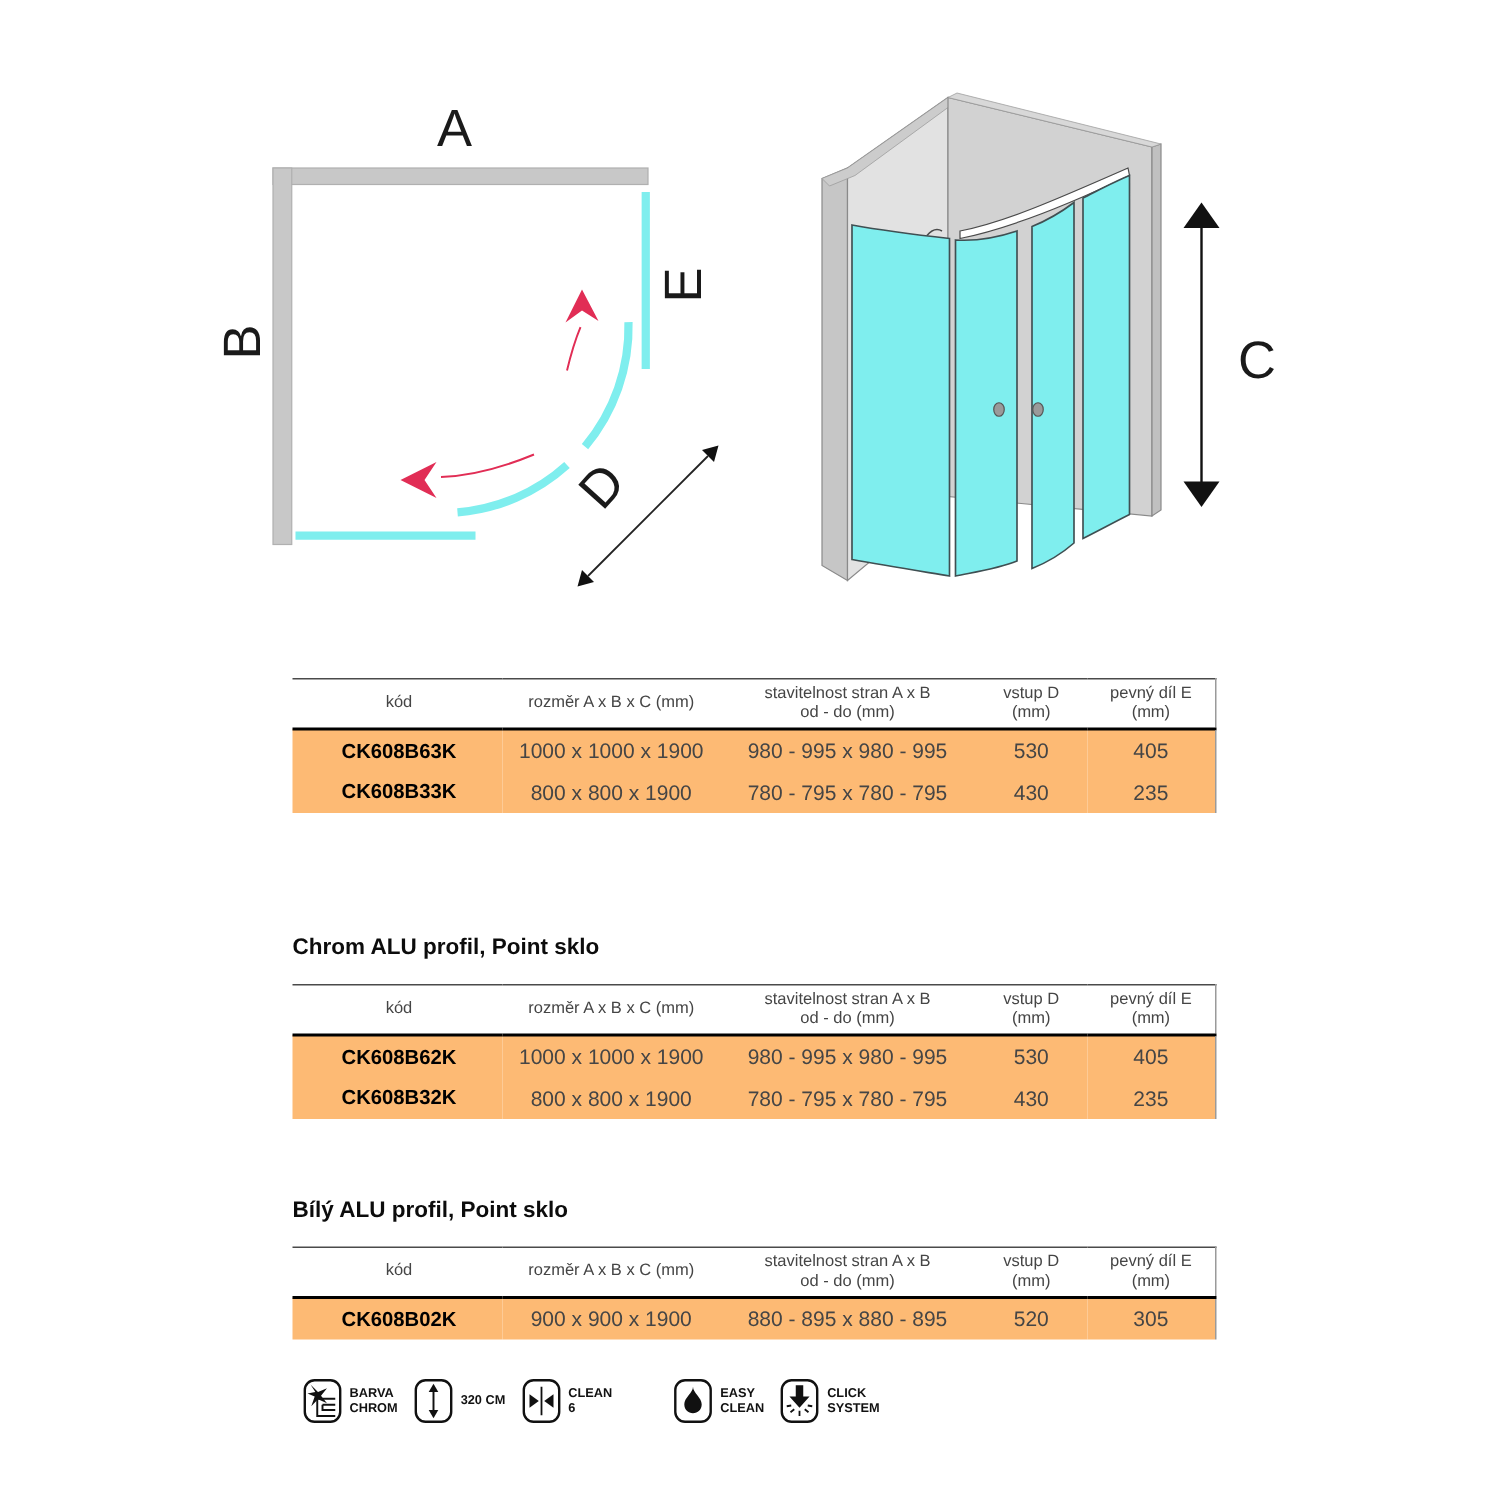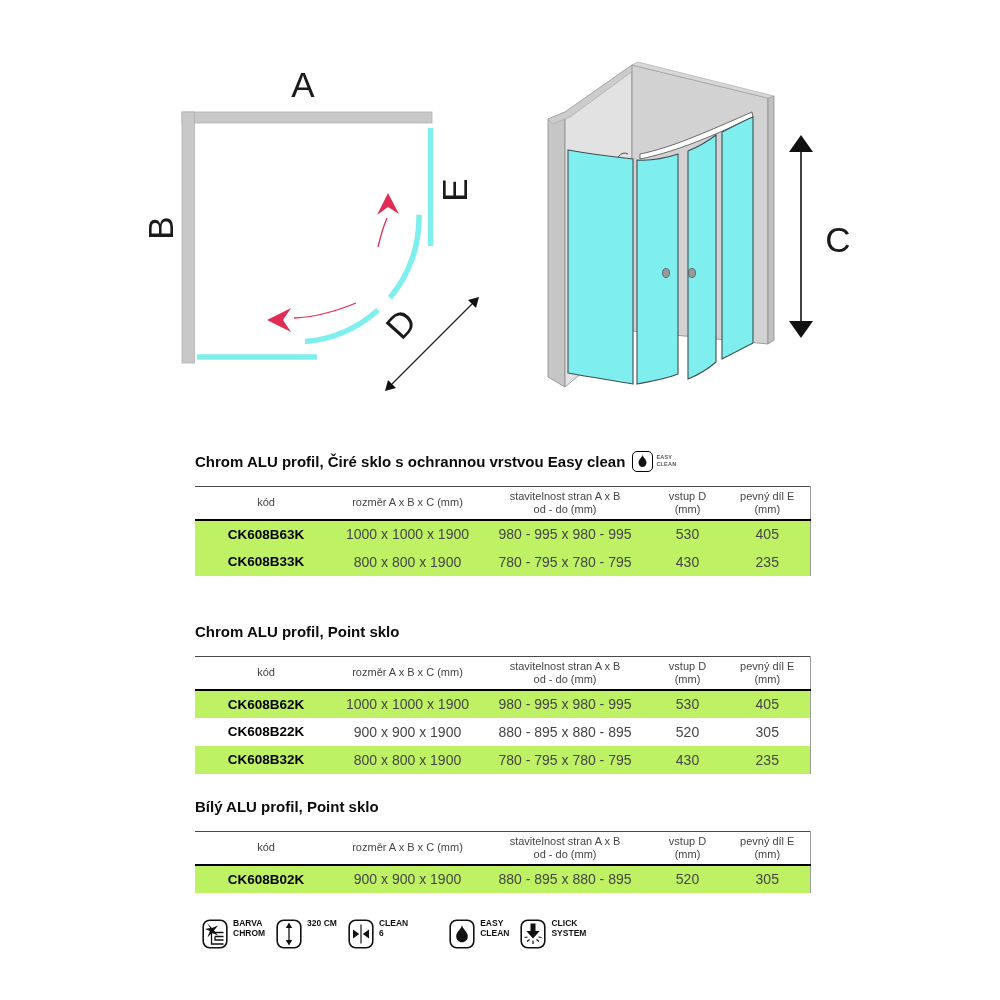--- a/index.html
+++ b/index.html
@@ -16,27 +16,27 @@
   .ec-box{width:21px;height:21px;border:1.6px solid #000;border-radius:5px;box-sizing:border-box;
           display:flex;align-items:center;justify-content:center;margin-right:3px;background:#fff}
   .ec-text{font-size:5.5px;line-height:1.2;color:#555;font-weight:bold;letter-spacing:.2px}
   table.tbl{width:615px;border-collapse:collapse;table-layout:fixed;
             border-top:1px solid #4a4a4a;border-right:1px solid #9a9a9a}
   table.tbl thead tr{height:33px;border-bottom:2px solid #000}
   table.tbl th{font-size:11px;font-weight:normal;color:#454545;line-height:1.18;
                vertical-align:middle;padding:0;text-align:center}
   table.tbl th.kod,table.tbl td.kod{text-align:center;padding-left:2px}
   table.tbl tbody tr{height:28px}
-  table.tbl tbody tr.alt{background:#bef264}
+  table.tbl tbody tr.alt{background:#fdba74}
   table.tbl td{font-size:14px;color:#454545;text-align:center;vertical-align:middle;padding:0}
   table.tbl td.kod{font-weight:bold;color:#000;font-size:13.5px}
 
   
   .footer{position:absolute;left:202px;top:919px;display:flex;align-items:center}
-  .fi{display:flex;align-items:flex-start;margin-right:11px}
+  .fi{display:flex;align-items:center;margin-right:11px}
   .fi-label{font-size:8.5px;font-weight:bold;line-height:1.15;color:#111;margin-left:5px;white-space:nowrap}
 </style>
 </head>
 <body>
 
 <svg class="abs" style="left:140px;top:60px" width="365" height="345" viewBox="0 0 365 345">
 
   <rect x="42" y="52" width="250" height="11" fill="#c8c8c8" stroke="#b0b0b0" stroke-width="0.8"></rect>
   <rect x="42" y="52" width="12.5" height="251" fill="#c8c8c8" stroke="#b0b0b0" stroke-width="0.8"></rect>
 
@@ -82,33 +82,20 @@
   <ellipse cx="126" cy="233" rx="3.5" ry="4.5" fill="#9a9a9a" stroke="#555" stroke-width="0.8"></ellipse>
   <ellipse cx="152" cy="233" rx="3.5" ry="4.5" fill="#9a9a9a" stroke="#555" stroke-width="0.8"></ellipse>
 
   <line x1="261" y1="110" x2="261" y2="283" stroke="#111" stroke-width="1.6"></line>
   <polygon points="249,112 273,112 261,95" fill="#111"></polygon>
   <polygon points="249,281 273,281 261,298" fill="#111"></polygon>
   <text x="298" y="212" font-size="35" fill="#1a1a1a" text-anchor="middle">C</text>
 </svg>
 
 <div class="tbl-block tb1">
-  <h3 class="tbl-title">
-    <span>Chrom ALU profil, Čiré sklo s ochrannou vrstvou Easy clean</span>
-    <span class="ec-badge">
-      <span class="ec-box">
-        <svg width="11" height="14" viewBox="0 0 11 14">
-          <path d="M5.5,0.5 C5.5,3 1.5,5.5 1.5,8.5 C1.5,11.2 3.3,13 5.5,13 C7.7,13 9.5,11.2 9.5,8.5 C9.5,5.5 5.5,3 5.5,0.5 Z" fill="#111"></path>
-        </svg>
-      </span>
-      <span class="ec-text">
-        <span>EASY</span><br><span>CLEAN</span>
-      </span>
-    </span>
-  </h3>
   <table class="tbl">
     <colgroup>
         <col style="width:140px">
         <col style="width:145px">
         <col style="width:170px">
         <col style="width:75px">
         <col style="width:85px">
       </colgroup>
     <thead>
       <tr>
@@ -160,27 +147,20 @@
       </tr>
     </thead>
     <tbody>
       <tr class="alt">
         <td class="kod">CK608B62K</td>
         <td>1000 x 1000 x 1900</td>
         <td>980 - 995 x 980 - 995</td>
         <td>530</td>
         <td>405</td>
       </tr>
-      <tr>
-        <td class="kod">CK608B22K</td>
-        <td>900 x 900 x 1900</td>
-        <td>880 - 895 x 880 - 895</td>
-        <td>520</td>
-        <td>305</td>
-      </tr>
       <tr class="alt">
         <td class="kod">CK608B32K</td>
         <td>800 x 800 x 1900</td>
         <td>780 - 795 x 780 - 795</td>
         <td>430</td>
         <td>235</td>
       </tr>
     </tbody>
   </table>
 </div>

